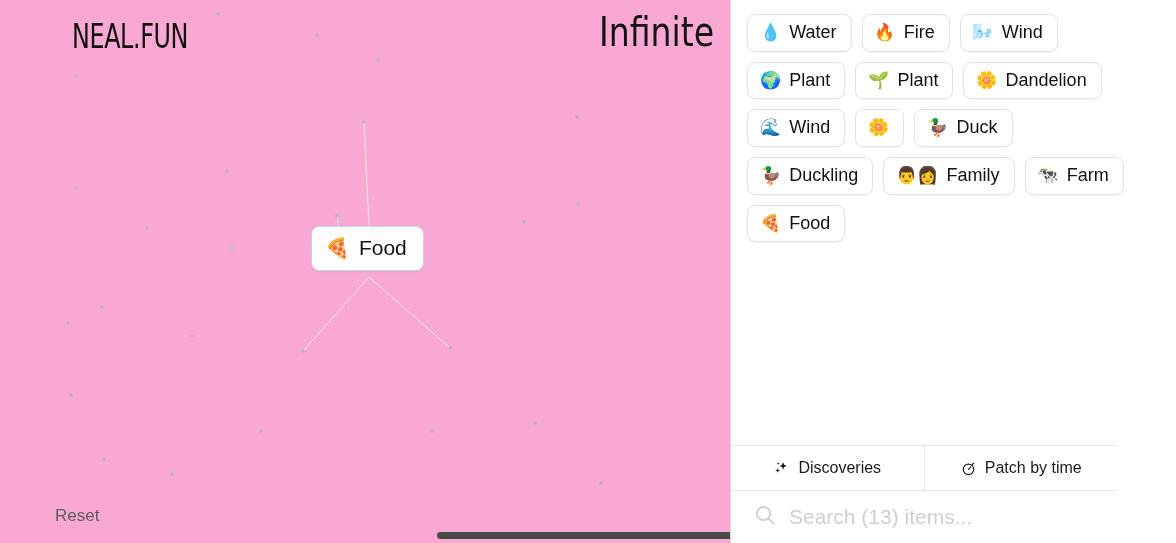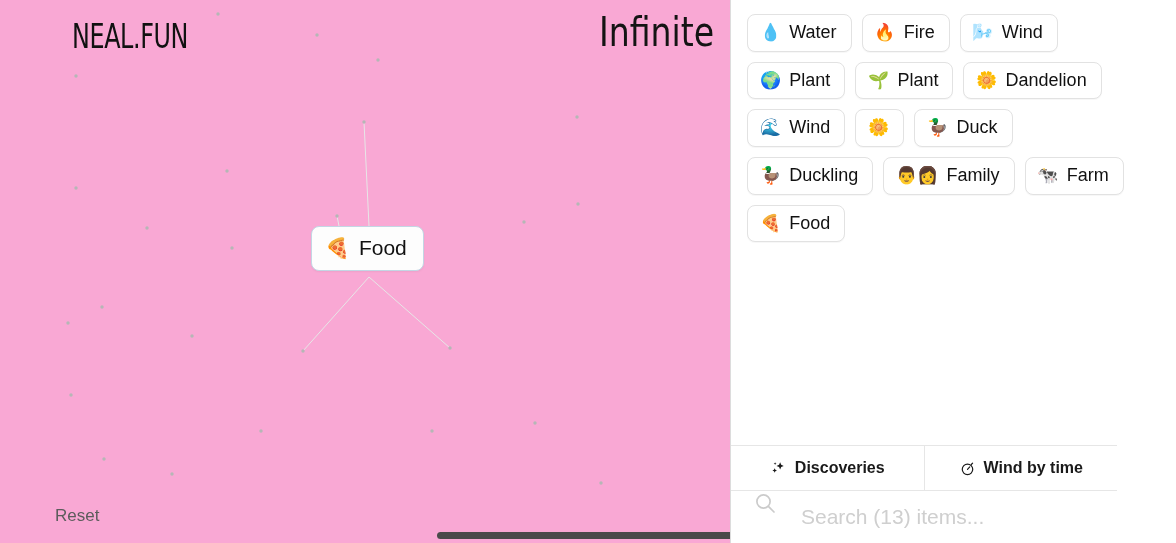--- a/index.html
+++ b/index.html
@@ -179,35 +179,36 @@
     border-bottom: 1px solid #e6e6e6;
     margin-right: 59px;
   }
   .tab {
     flex: 1 1 0;
     display: flex;
     align-items: center;
     justify-content: center;
     gap: 8px;
     font-size: 16px;
-    font-weight: 700;
+    font-weight: 400;
     color: #1a1a1a;
     cursor: pointer;
     user-select: none;
   }
   .tab + .tab {
     border-left: 1px solid #e6e6e6;
   }
   .tab svg { display: block; }
 
   #search-row {
     flex: 0 0 auto;
     height: 52px;
     display: flex;
-    gap: 24px;
+    align-items: center;
+    gap: 12px;
     padding: 0 0 0 22px;
     margin-right: 59px;
   }
   #search-row .search-input {
     border: none;
     outline: none;
     background: transparent;
     font-family: "Liberation Sans", sans-serif;
     font-size: 21px;
     color: #333333;
@@ -350,21 +351,21 @@
         <span>Discoveries</span>
       </div>
       <div class="tab">
         <span>
           <svg width="17" height="17" viewBox="0 0 24 24" fill="none" stroke="#1a1a1a" stroke-width="1.7">
             <circle cx="12" cy="13.2" r="7.4"></circle>
             <path d="M12 13.2 L15.2 9.8" stroke-linecap="round"></path>
             <path d="M17.4 6.4 L19.2 4.5" stroke-linecap="round"></path>
           </svg>
         </span>
-        <span>Wind by time</span>
+        <span>Patch by time</span>
       </div>
     </div>
 
     <div id="search-row">
       <span>
         <svg width="24" height="24" viewBox="0 0 24 24" fill="none" stroke="#cbcbcb" stroke-width="1.7">
           <circle cx="10.5" cy="10.5" r="6.6"></circle>
           <path d="M15.4 15.4 L21 21" stroke-linecap="round"></path>
         </svg>
       </span>

